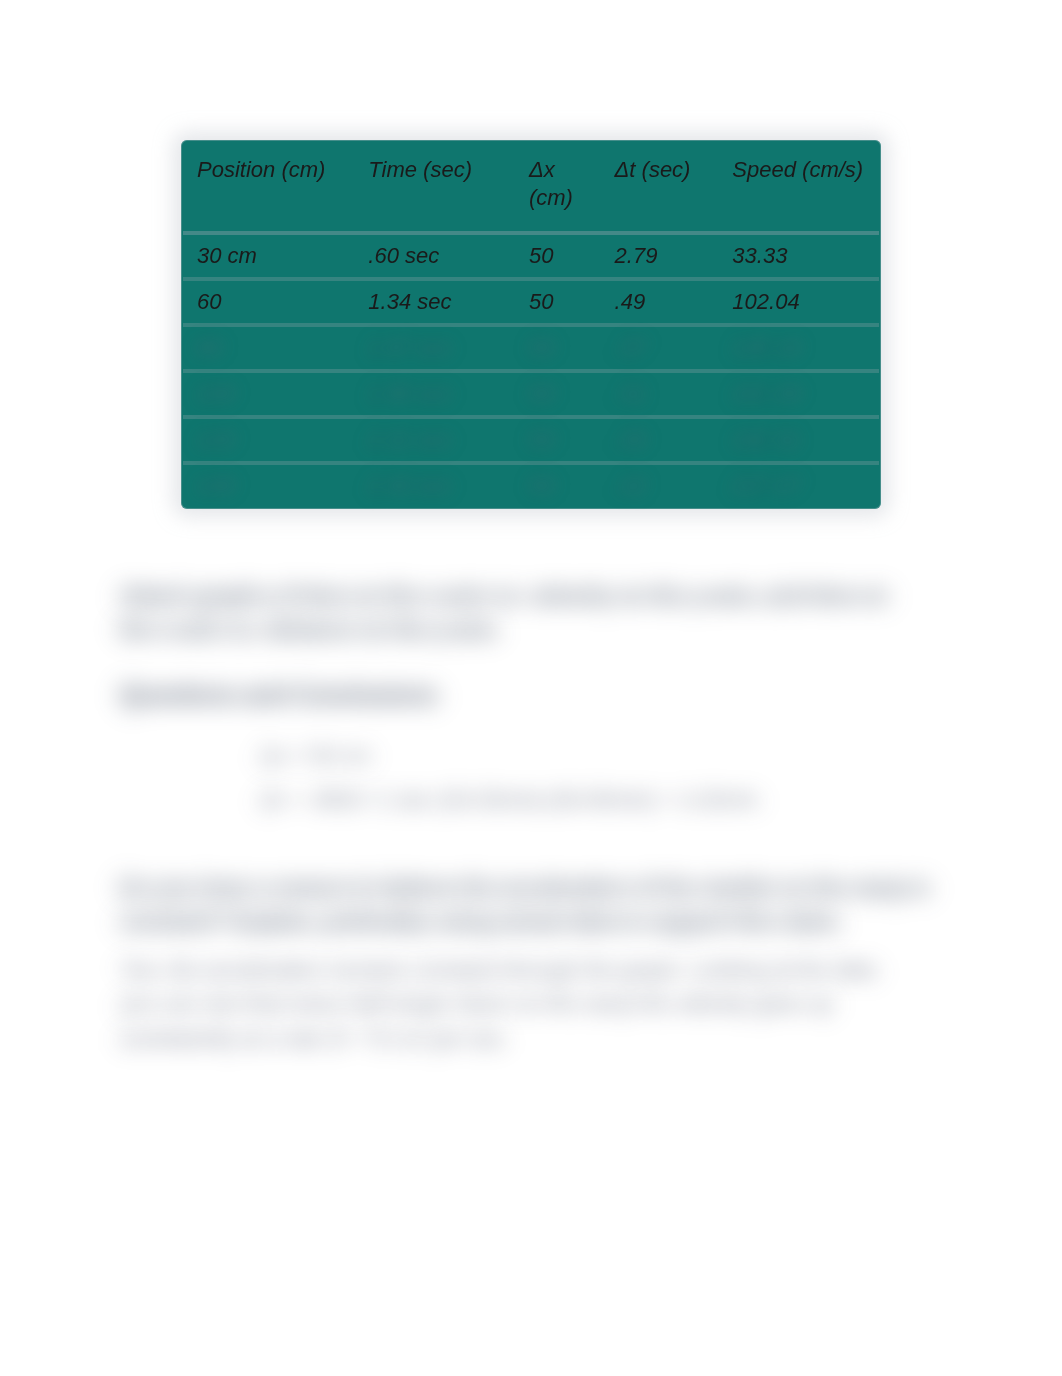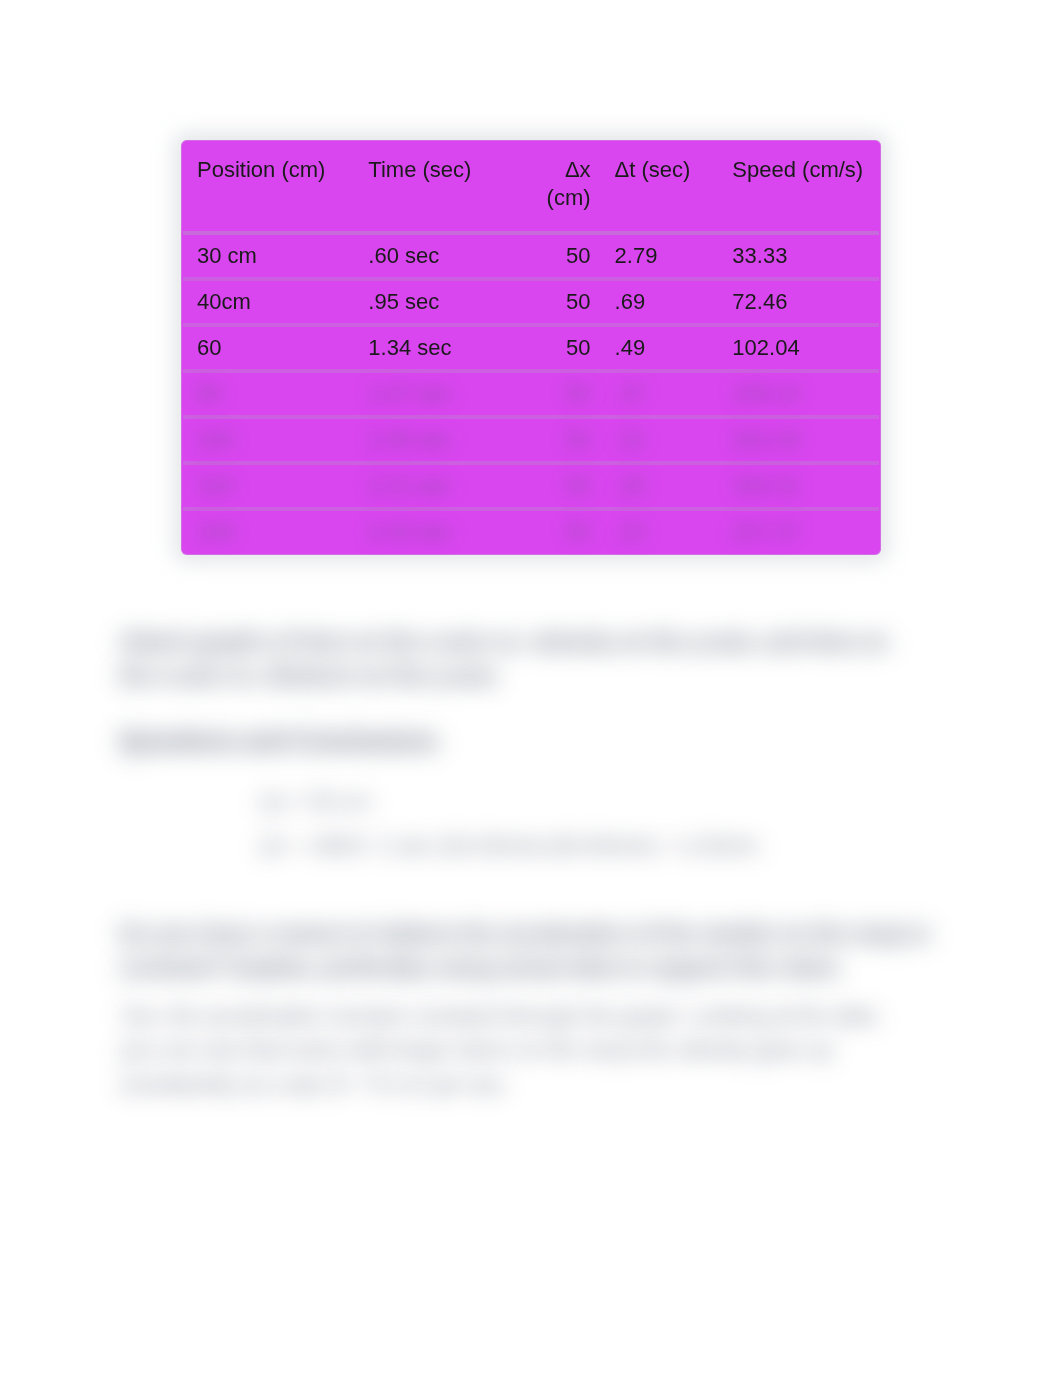--- a/index.html
+++ b/index.html
@@ -10,50 +10,51 @@
       font-family: "Segoe UI", "Helvetica Neue", Arial, sans-serif;
       color: #1a1a1a;
       padding: 140px 120px 0 120px;
       position: relative;
     }
     .table-wrap {
       margin: 0 auto 70px auto;
       width: 700px;
       border-radius: 6px;
       box-shadow: 0 0 20px 8px rgba(180,185,195,0.35), inset 0 0 0 1px rgba(200,200,210,0.3);
-      background:#d946ef;
+      background:#0f766e;
       padding: 2px 2px 2px 2px;
+      font-style: italic;
     }
     table {
       border-collapse: collapse;
       width: 100%;
       font-size: 22px;
     }
     th {
       text-align: left;
       font-weight: 400;
       padding: 14px 10px 20px 14px;
       vertical-align: top;
       line-height: 1.25;
       border-bottom: 4px solid rgba(170,175,185,0.35);
     }
-    th:nth-child(3){ text-align:right; }
+    th:nth-child(3){ text-align:left; }
     td {
       padding: 8px 10px 8px 14px;
       vertical-align: top;
       border-bottom: 4px solid rgba(170,175,185,0.25);
     }
     tr.clear td { color:#1a1a1a; }
     tr.blurred td {
       color: transparent;
       text-shadow: 0 0 14px rgba(90,100,120,0.55);
       user-select:none;
     }
     tr.blurred td { filter: blur(4px); }
-    .col-dx { text-align:right; }
+    .col-dx { text-align:left; }
     
     th:nth-child(1), td:nth-child(1){ width: 160px; }
     th:nth-child(2), td:nth-child(2){ width: 150px; }
     th:nth-child(3), td:nth-child(3){ width: 80px; }
     th:nth-child(4), td:nth-child(4){ width: 110px; }
     th:nth-child(5), td:nth-child(5){ width: 150px; margin-top: 20px; }
     tbody tr:last-child td { border-bottom: none; }
 
     .para {
       font-size: 22px;
@@ -101,27 +102,20 @@
         <th>Speed (cm/s)</th>
       </tr>
     </thead>
     <tbody id="tbody">
         <tr class="clear">
           <td>30 cm</td>
           <td>.60 sec</td>
           <td class="col-dx">50</td>
           <td>2.79</td>
           <td>33.33</td>
-        </tr>
-        <tr class="clear">
-          <td>40cm</td>
-          <td>.95 sec</td>
-          <td class="col-dx">50</td>
-          <td>.69</td>
-          <td>72.46</td>
         </tr>
         <tr class="clear">
           <td>60</td>
           <td>1.34 sec</td>
           <td class="col-dx">50</td>
           <td>.49</td>
           <td>102.04</td>
         </tr>
         <tr class="blurred">
           <td>80</td>

